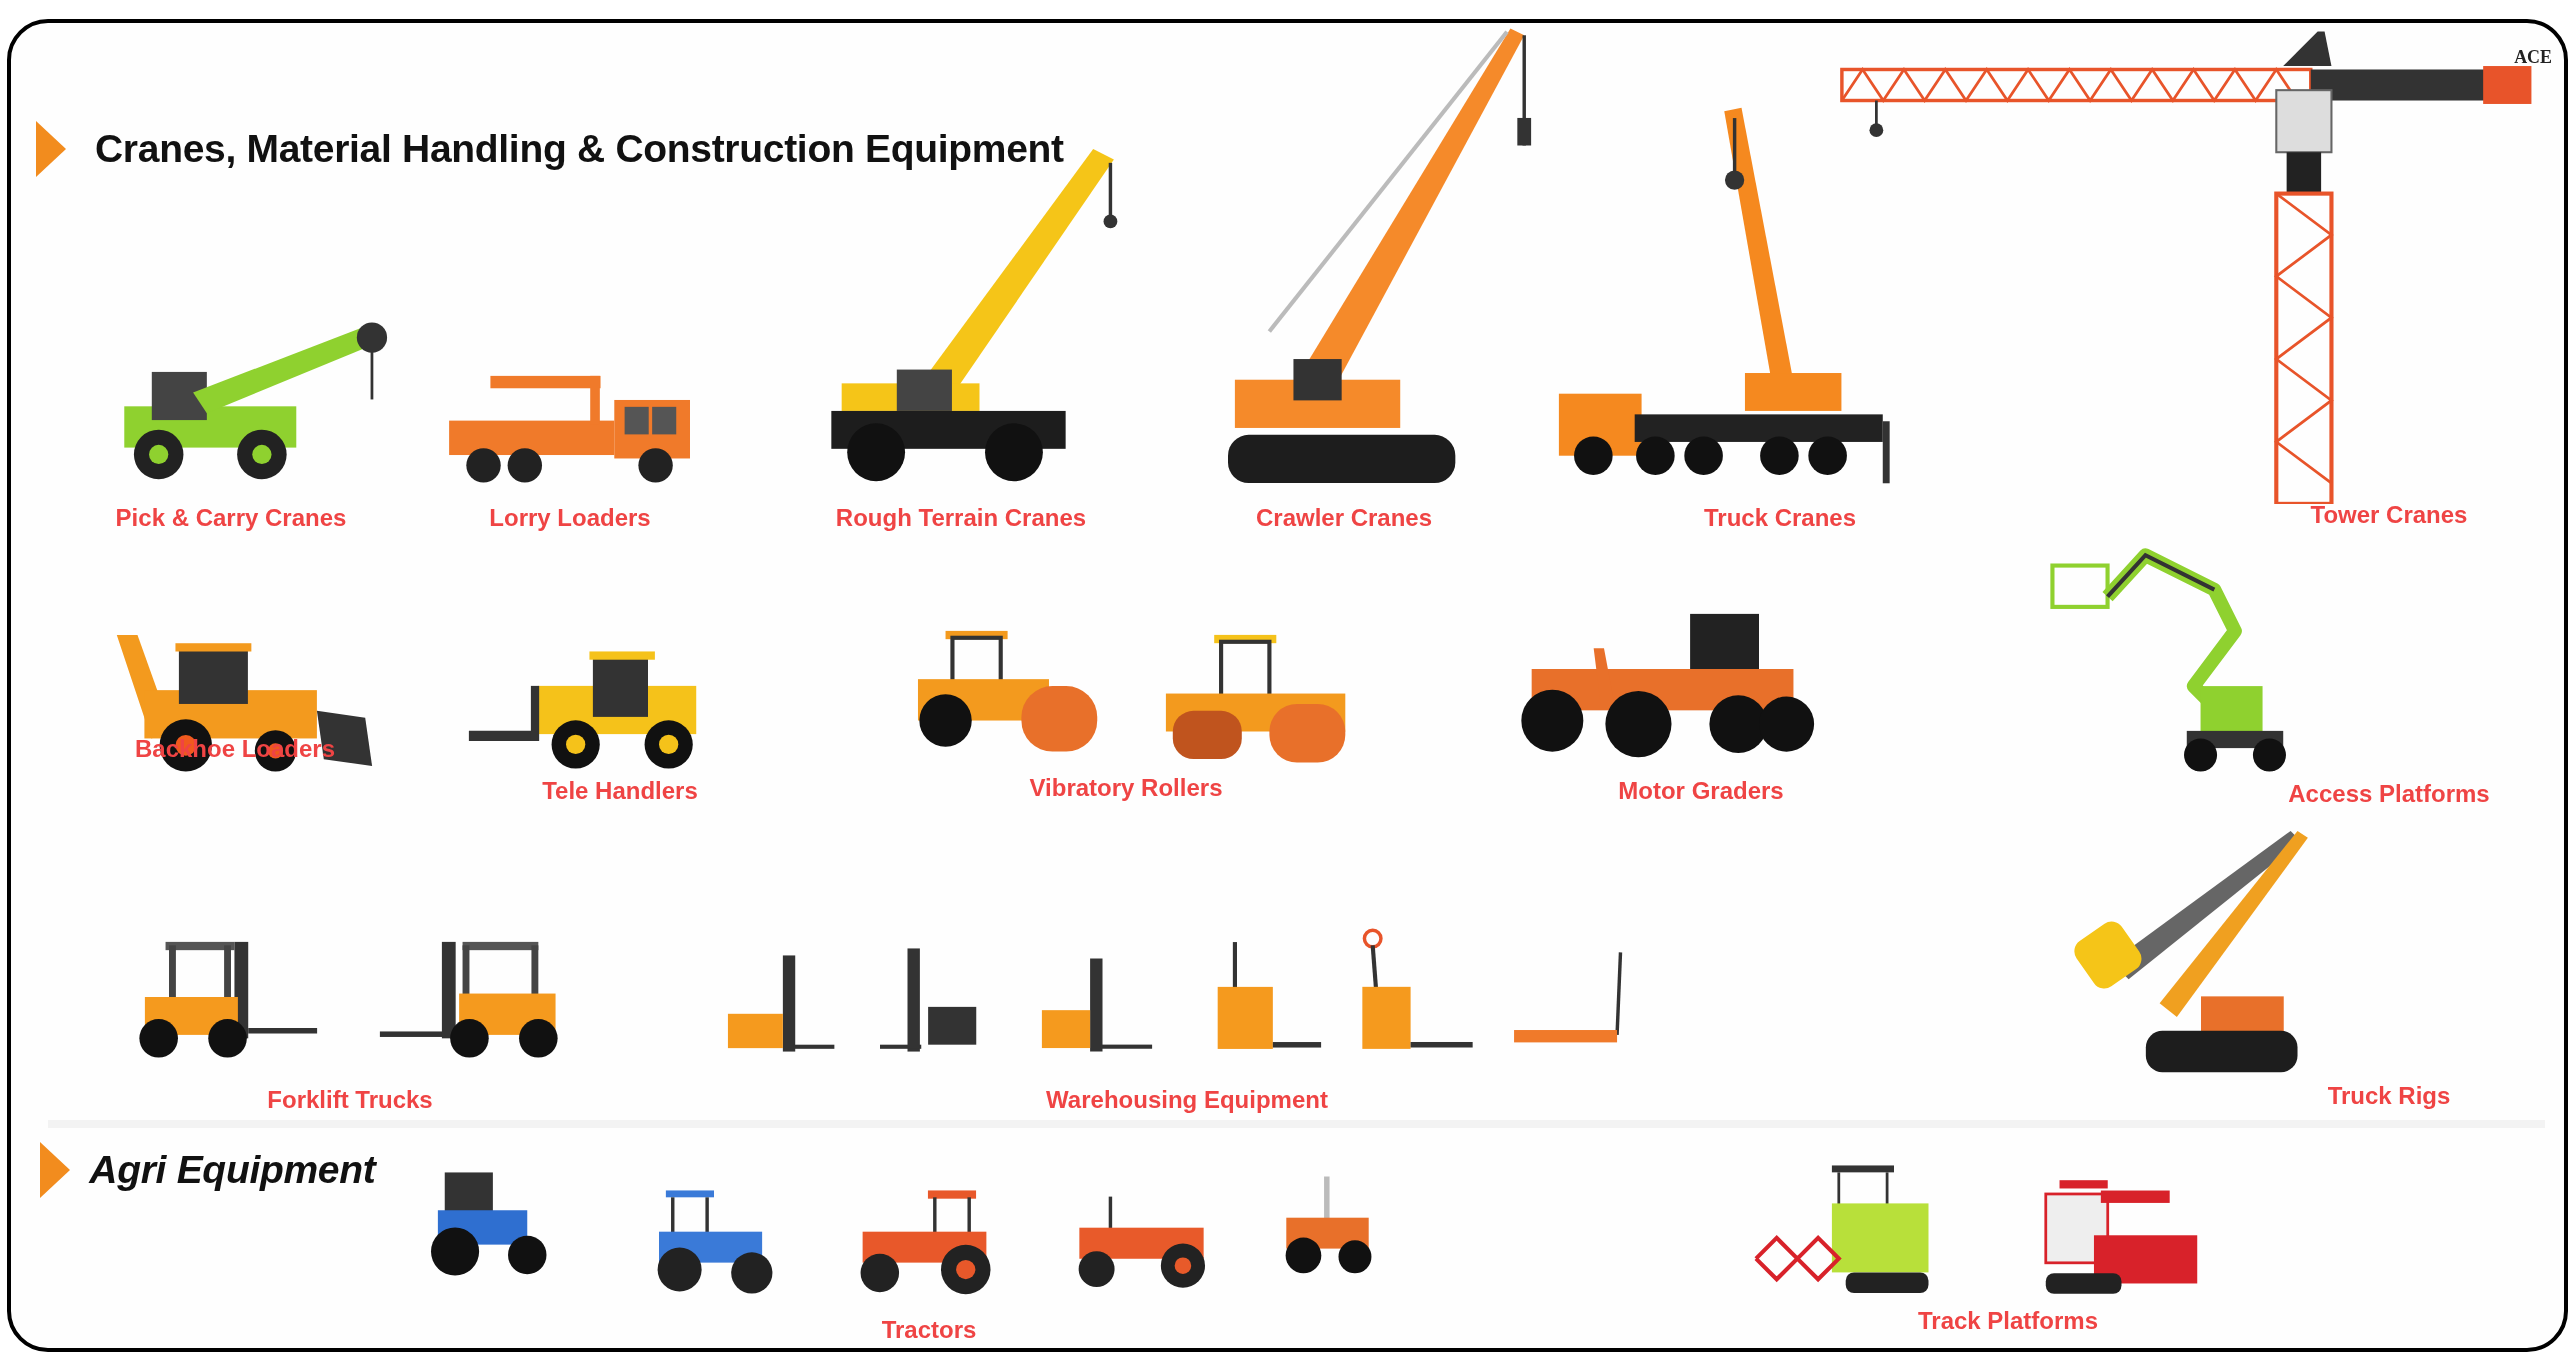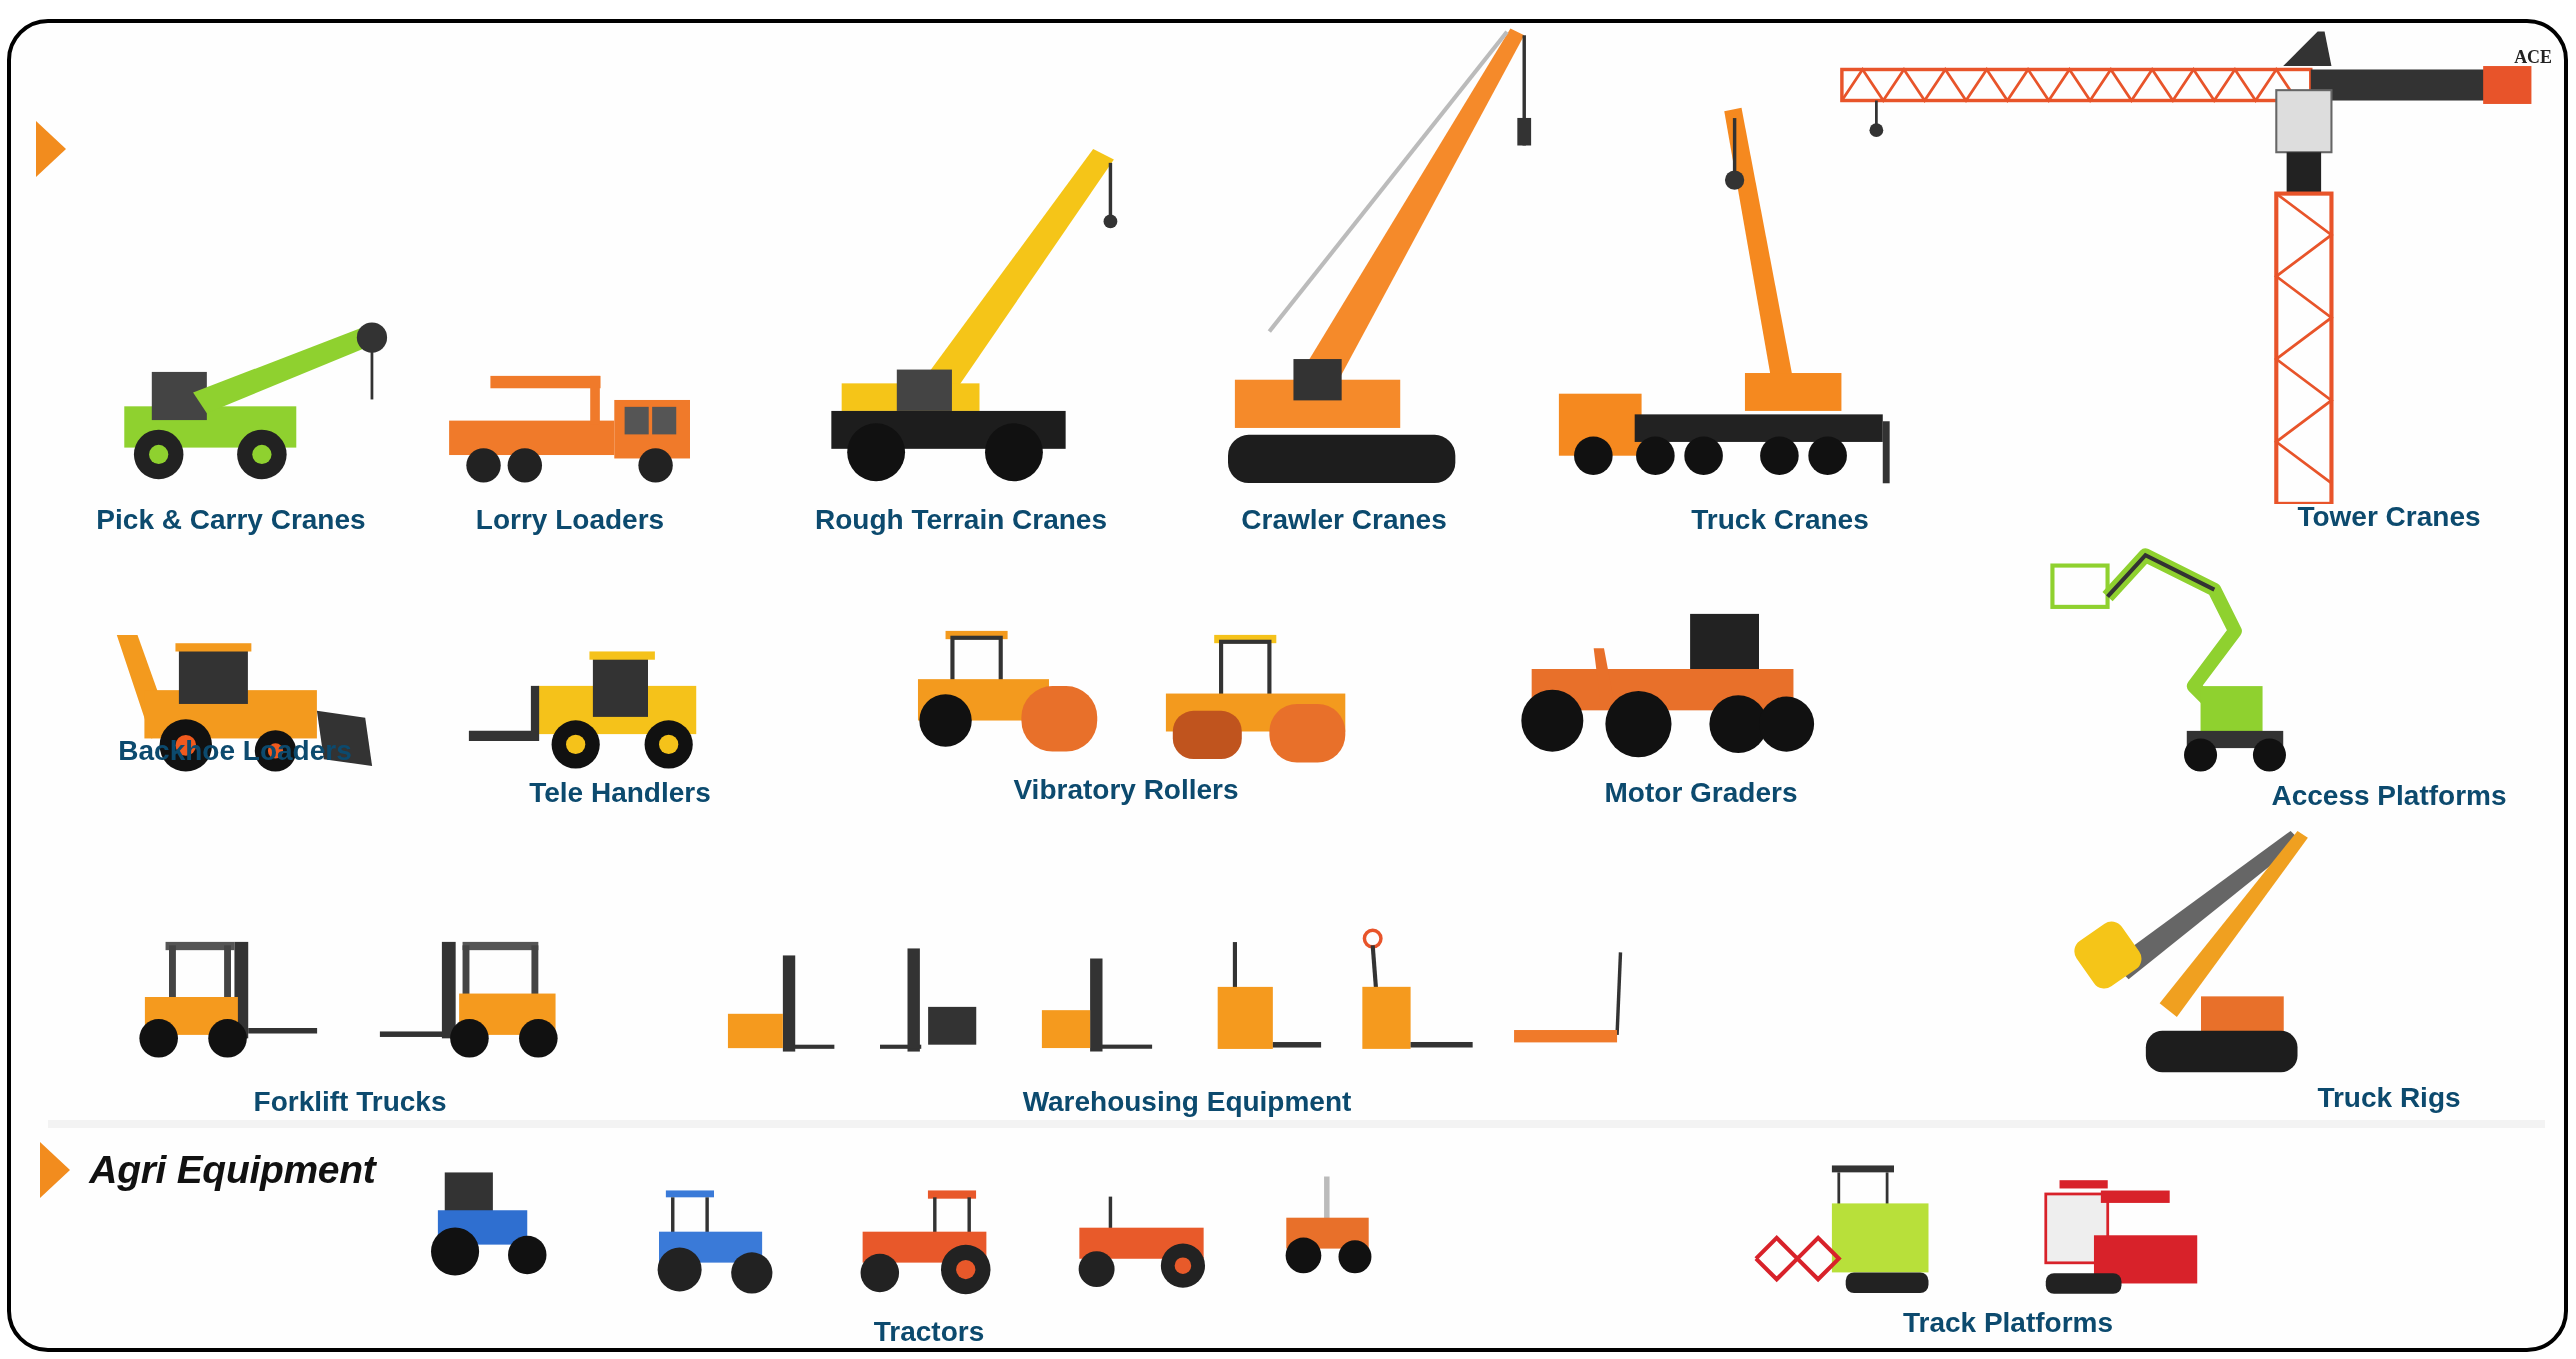--- a/index.html
+++ b/index.html
@@ -1,31 +1,32 @@
 <!DOCTYPE html>
 <html style="font-size:11px"><head>
 <meta charset="utf-8">
 <style>
   html,body{margin:0;padding:0;background:#ffffff;}
   body{width:2576px;height:1360px;position:relative;overflow:hidden;font-family:"Liberation Sans","DejaVu Sans",sans-serif;}
   .frame{position:absolute;left:7px;top:19.3px;width:2561px;height:1333px;border:4.8px solid #000;border-radius:41px;box-sizing:border-box;background:#fefefe;}
   .section-head{position:absolute;display:flex;align-items:center;}
   .chev{width:0;height:0;border-top:28px solid transparent;border-bottom:28px solid transparent;border-left:30px solid #f28c1e;margin-right:29px;}
   .section-title{font-weight:bold;font-size:39px;color:#111;letter-spacing:-0.3px;white-space:nowrap;}
-  .label{position:absolute;font-weight:bold;font-size:28px;color:#0c4a6e;white-space:nowrap;transform:translateX(-50%);}
+  .label{position:absolute;font-weight:bold;font-size:24px;color:#ef4444;white-space:nowrap;transform:translateX(-50%);}
   .machine{position:absolute;}
   .divider{position:absolute;left:48px;width:2497px;height:8.3px;background:#f3f3f3;}
 </style>
 </head>
 <body>
 
 <div class="frame"></div>
 
 <div class="section-head" style="left:36px;top:121px;">
   <div class="chev"></div>
+  <div class="section-title">Cranes, Material Handling &amp; Construction Equipment</div>
 </div>
 
 <svg class="machine" style="left:110px;top:310px" width="290" height="172" viewBox="0 0 420 250">
   <rect x="20" y="140" width="250" height="60" fill="#8fd12f"></rect>
   <rect x="60" y="90" width="80" height="70" fill="#444"></rect>
   <polygon points="120,120 380,20 395,45 140,150" fill="#8fd12f"></polygon>
   <circle cx="380" cy="40" r="22" fill="#333"></circle>
   <line x1="380" y1="60" x2="380" y2="130" stroke="#333" stroke-width="4"></line>
   <circle cx="70" cy="210" r="36" fill="#222"></circle>
     <circle cx="220" cy="210" r="36" fill="#222"></circle>

